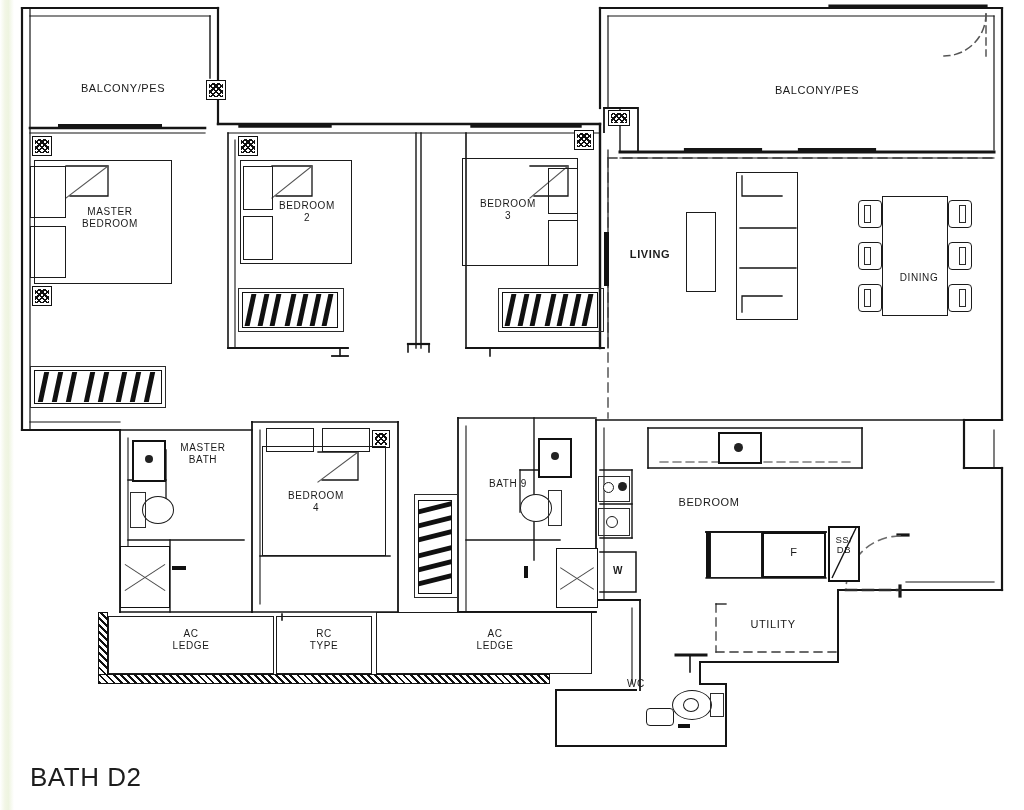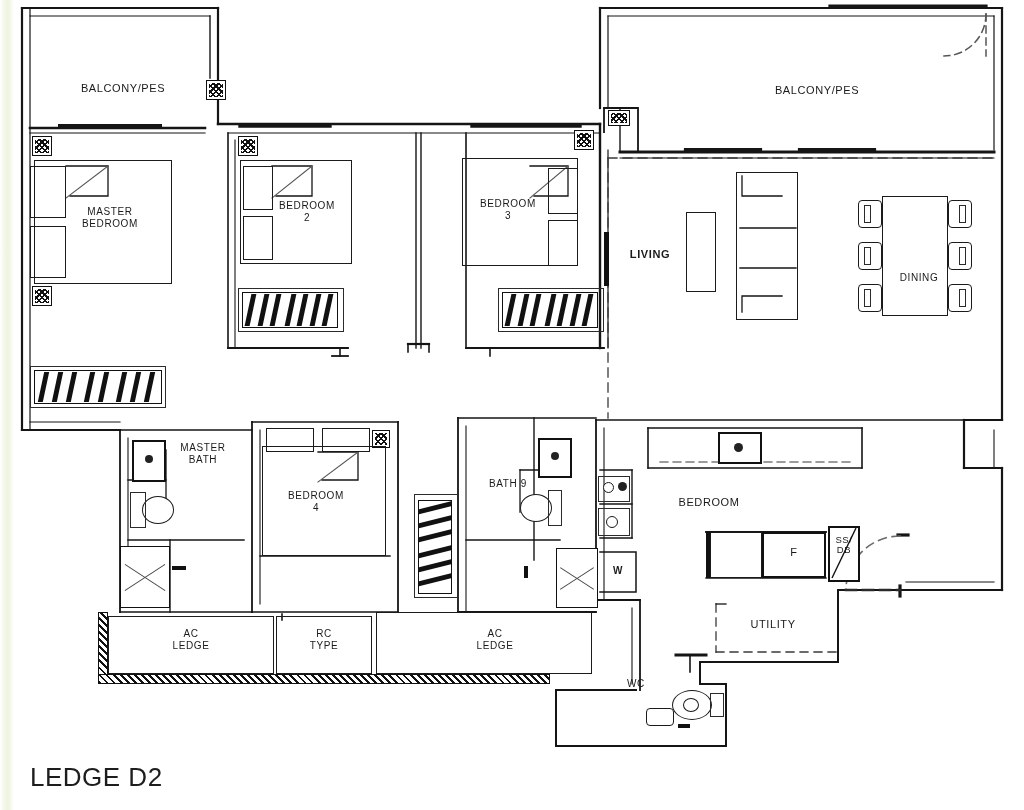--- a/index.html
+++ b/index.html
@@ -413,15 +413,15 @@
 LEDGE</div>
 
   <div class="box" style="left:276px;top:616px;width:96px;height:58px;"></div>
   <div class="lbl lbl-10" style="left:280px;top:628px;width:88px;">RC
 TYPE</div>
 
   <div class="box" style="left:376px;top:612px;width:216px;height:62px;"></div>
   <div class="lbl lbl-10" style="left:420px;top:628px;width:150px;">AC
 LEDGE</div>
 
-  <div class="type-title" style="left:30px;top:762px;">LEDGE D2</div>
+  <div class="type-title" style="left:30px;top:762px;">BATH D2</div>
 
 </div>
 
 </body></html>

